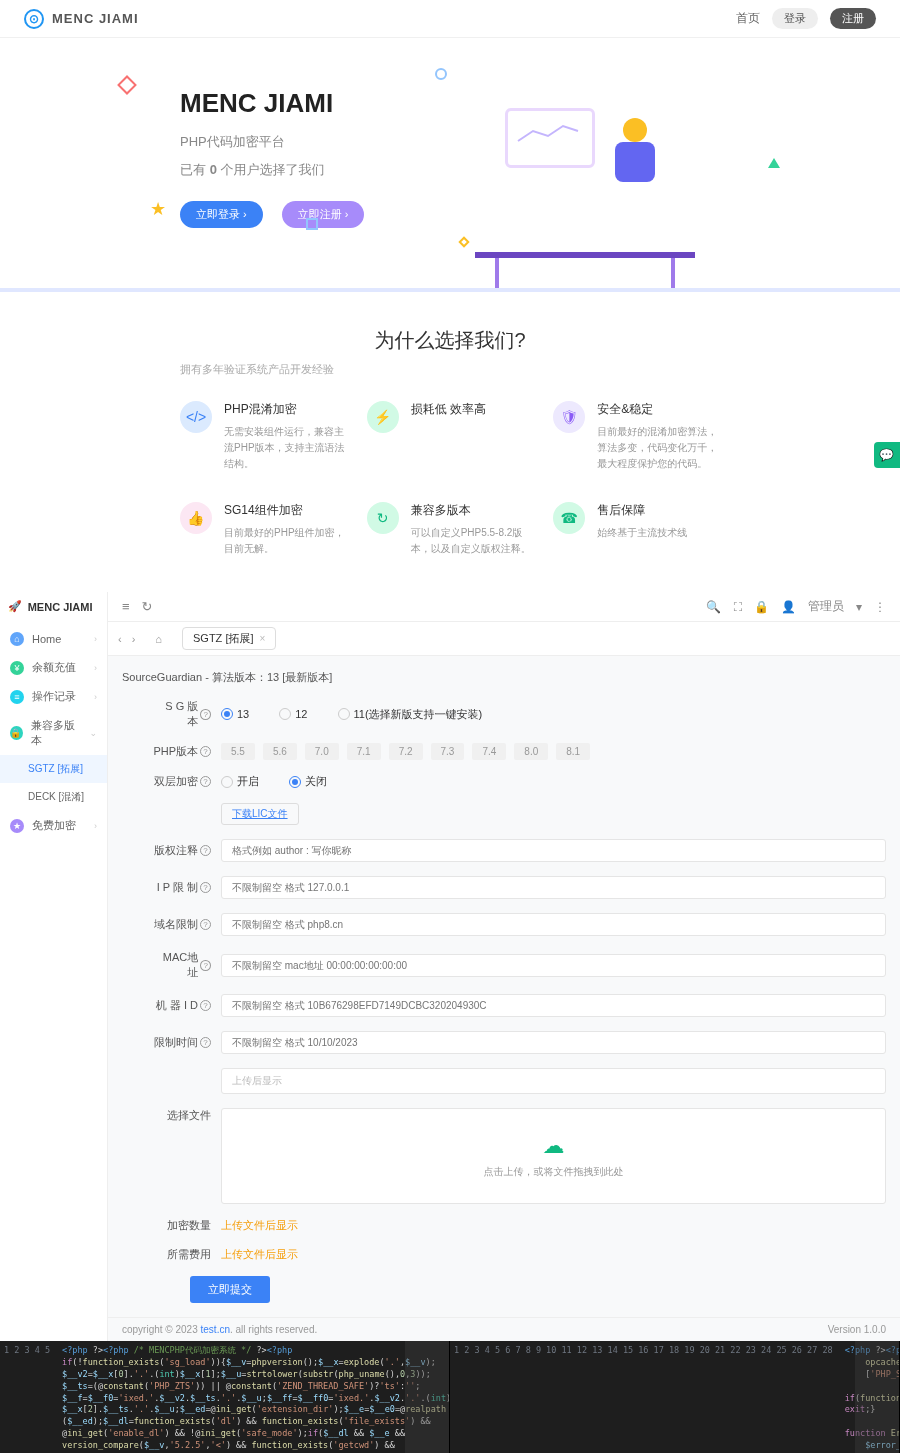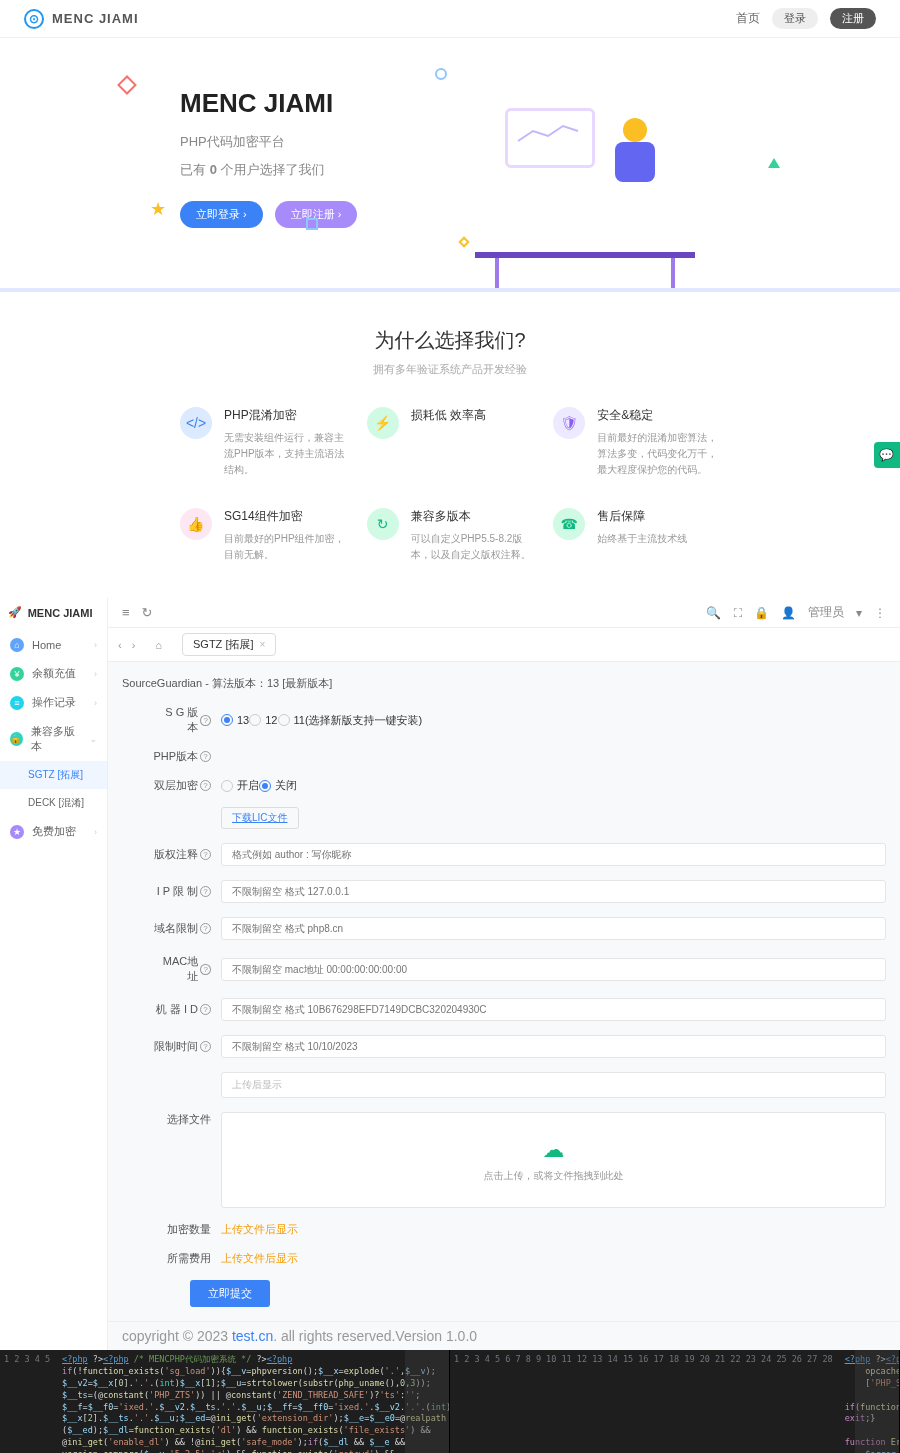--- a/index.html
+++ b/index.html
@@ -15,21 +15,21 @@
 .nav-btn { padding: 3px 12px; border-radius: 12px; font-size: 11px; border: none; cursor: pointer; }
 .nav-btn.login { background: #eee; color: #555; }
 .nav-btn.register { background: #555; color: #fff; }
 
 
 .hero { position: relative; display: flex; padding: 50px 180px 30px; min-height: 230px; }
 .hero-left { flex: 1; }
 .hero-title { font-size: 26px; font-weight: 700; color: #222; margin-bottom: 14px; }
 .hero-sub { color: #888; font-size: 13px; margin-bottom: 10px; }
 .hero-count { color: #888; font-size: 13px; margin-bottom: 22px; }
-.hero-btns { display: flex; gap: 12px; }
+.hero-btns { display: flex; gap: 19px; }
 .hero-btn { padding: 6px 16px; border-radius: 18px; border: none; font-size: 11px; cursor: pointer; display: flex; align-items: center; gap: 4px; }
 .hero-btn.primary { background: #3b82f6; color: #fff; }
 .hero-btn.secondary { background: #a78bfa; color: #fff; }
 .hero-right { flex: 1; position: relative; }
 .illustration { width: 220px; height: 170px; margin: 0 auto; position: relative; }
 .desk { position: absolute; bottom: 0; width: 100%; height: 6px; background: #6b46c1; }
 .desk-leg { position: absolute; bottom: -30px; width: 4px; height: 30px; background: #9f7aea; }
 .monitor { position: absolute; top: 20px; left: 30px; width: 90px; height: 60px; background: #fff; border: 3px solid #e9d8fd; border-radius: 6px; }
 .person { position: absolute; right: 30px; top: 30px; width: 60px; height: 90px; }
 .head { width: 24px; height: 24px; background: #fbbf24; border-radius: 50%; margin: 0 auto; }
@@ -38,21 +38,21 @@
 .deco.sq { width: 14px; height: 14px; border: 2px solid; transform: rotate(45deg); }
 .deco.tri { width: 0; height: 0; border-left: 6px solid transparent; border-right: 6px solid transparent; border-bottom: 10px solid; }
 .deco.hex { width: 12px; height: 12px; border: 2px solid; }
 .deco.star { color: #fbbf24; font-size: 18px; }
 .deco.circ { width: 12px; height: 12px; border: 2px solid #93c5fd; border-radius: 50%; }
 .hero-divider { height: 4px; background: #e0e7ff; }
 
 
 .features { padding: 35px 180px; }
 .feat-title { text-align: center; font-size: 20px; font-weight: 500; margin-bottom: 8px; }
-.feat-sub { text-align: center; color: #aaa; font-size: 11px; margin-bottom: 30px; }
+.feat-sub { text-align: left; color: #aaa; font-size: 11px; margin-bottom: 24px; }
 .feat-grid { display: grid; grid-template-columns: repeat(3, 1fr); gap: 30px 20px; }
 .feat-item { display: flex; gap: 12px; }
 .feat-icon { width: 32px; height: 32px; border-radius: 50%; display: flex; align-items: center; justify-content: center; flex-shrink: 0; font-size: 14px; }
 .fi-blue { background: #dbeafe; color: #3b82f6; }
 .fi-green { background: #d1fae5; color: #10b981; }
 .fi-purple { background: #ede9fe; color: #8b5cf6; }
 .fi-pink { background: #fce7f3; color: #ec4899; }
 .feat-text h4 { font-size: 12px; font-weight: 500; margin-bottom: 6px; }
 .feat-text p { font-size: 10px; color: #999; line-height: 1.6; }
 .chat-fab { position: absolute; right: 0; background: #10b981; color: #fff; width: 26px; height: 26px; display: flex; align-items: center; justify-content: center; border-radius: 4px 0 0 4px; }
@@ -84,54 +84,54 @@
 .tab-item { padding: 3px 10px; display: flex; align-items: center; gap: 6px; }
 .tab-home-icon { color: #999; }
 .tab-item.active { border: 1px solid #ddd; border-radius: 4px; }
 .tab-close { color: #bbb; font-size: 10px; }
 
 .form-area { padding: 14px; font-size: 11px; }
 .algo-title { margin-bottom: 14px; color: #555; }
 .form-row { display: flex; align-items: center; gap: 10px; margin-bottom: 14px; margin-left: 31px; }
 .form-label { width: 58px; text-align: right; color: #555; display: flex; align-items: center; justify-content: flex-end; gap: 2px; }
 .info-icon { width: 11px; height: 11px; border: 1px solid #999; border-radius: 50%; display: inline-flex; align-items: center; justify-content: center; font-size: 8px; color: #999; }
-.radio-group { display: flex; gap: 0; align-items: center; justify-content: flex-end; }
+.radio-group { display: flex; gap: 30px; align-items: center; justify-content: flex-end; }
 .radio { display: flex; align-items: center; gap: 4px; }
 .radio-btn { width: 12px; height: 12px; border: 1px solid #ccc; border-radius: 50%; display: inline-flex; align-items: center; justify-content: center; }
 .radio-btn.checked { border-color: #3b82f6; }
 .radio-btn.checked::after { content: ''; width: 6px; height: 6px; background: #3b82f6; border-radius: 50%; }
 .ver-boxes { display: flex; gap: 8px; }
 .ver-box { padding: 3px 10px; background: #f0f0f0; border-radius: 2px; font-size: 10px; color: #999; position: relative; }
 .form-input { flex: 1; max-width: 690px; padding: 5px 10px; border: 1px solid #e5e5e5; border-radius: 3px; font-size: 10px; color: #bbb; background: #fff; }
 .link-btn { color: #3b82f6; border: 1px solid #ddd; padding: 3px 10px; border-radius: 3px; font-size: 10px; text-decoration: underline; }
 .upload-box { flex: 1; max-width: 690px; border: 1px solid #e5e5e5; border-radius: 3px; padding: 24px; text-align: center; background: #fff; }
 .upload-icon { color: #10b981; font-size: 22px; margin-bottom: 6px; }
 .upload-text { color: #999; font-size: 10px; }
 .file-path-box { flex: 1; max-width: 690px; padding: 5px 10px; border: 1px solid #e5e5e5; border-radius: 3px; font-size: 10px; color: #bbb; background: #fff; }
 .orange-text { color: #f59e0b; }
 .submit-btn { padding: 6px 18px; background: #3b82f6; color: #fff; border: none; border-radius: 3px; font-size: 11px; cursor: pointer; margin-left: 68px; }
-.footer-bar { display: flex; justify-content: flex-start; padding: 6px 14px; font-size: 14px; color: #999; border-top: 1px solid #eee; }
+.footer-bar { display: flex; justify-content: space-between; padding: 6px 14px; font-size: 10px; color: #999; border-top: 1px solid #eee; }
 .footer-link { color: #3b82f6; }
 
 
 .code-panels { display: flex; background: #1e1e1e; }
 .code-panel { flex: 1; position: relative; border-right: 1px solid #000; overflow: hidden; }
 .code-content { display: flex; font-family: Consolas, monospace; font-size: 8.5px; line-height: 1.4; }
 .gutter { background: #1e1e1e; color: #6e7681; padding: 4px 6px 4px 4px; text-align: right; user-select: none; }
 .code-lines { padding: 4px 6px; white-space: pre; color: #d4d4d4; flex: 1; overflow: hidden; }
 .minimap { position: absolute; right: 0; top: 0; width: 44px; height: 100%; background: rgba(60,60,60,0.4); }
 .kw { color: #c586c0; }
 .str { color: #ce9178; }
 .fn { color: #dcdcaa; }
 .var { color: #9cdcfe; }
 .num { color: #b5cea8; }
 .com { color: #6a9955; }
 .type { color: #4ec9b0; }
 .op { color: #d4d4d4; }
-.tag { color: #569cd6; text-decoration: underline; }
+.tag { color: #569cd6; }
 </style>
 </head>
 <body>
 
 <div class="top-nav">
   <div class="logo">
     <span class="logo-icon">⊙</span>
     <span class="logo-text">MENC JIAMI</span>
   </div>
   <div class="nav-right">
@@ -314,20 +314,31 @@
               <span>11(选择新版支持一键安装)</span>
             </label>
         </div>
       </div>
 
       <div class="form-row">
         <span class="form-label">
             <span>PHP版本</span>
             <span class="info-icon">?</span>
           </span>
+        <div class="ver-boxes">
+          <span class="ver-box">5.5</span>
+          <span class="ver-box">5.6</span>
+          <span class="ver-box">7.0</span>
+          <span class="ver-box">7.1</span>
+          <span class="ver-box">7.2</span>
+          <span class="ver-box">7.3</span>
+          <span class="ver-box">7.4</span>
+          <span class="ver-box">8.0</span>
+          <span class="ver-box">8.1</span>
+        </div>
       </div>
 
       <div class="form-row">
         <span class="form-label">
             <span>双层加密</span>
             <span class="info-icon">?</span>
           </span>
         <div class="radio-group">
           <label class="radio">
               <span class="radio-btn"></span>

